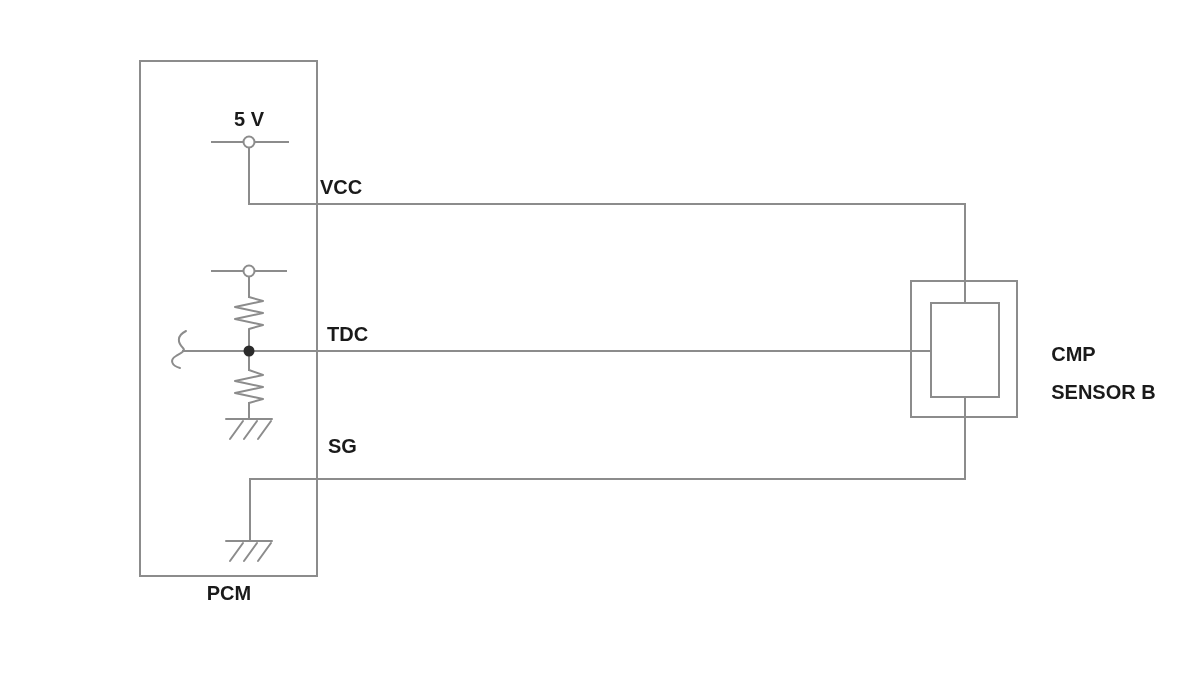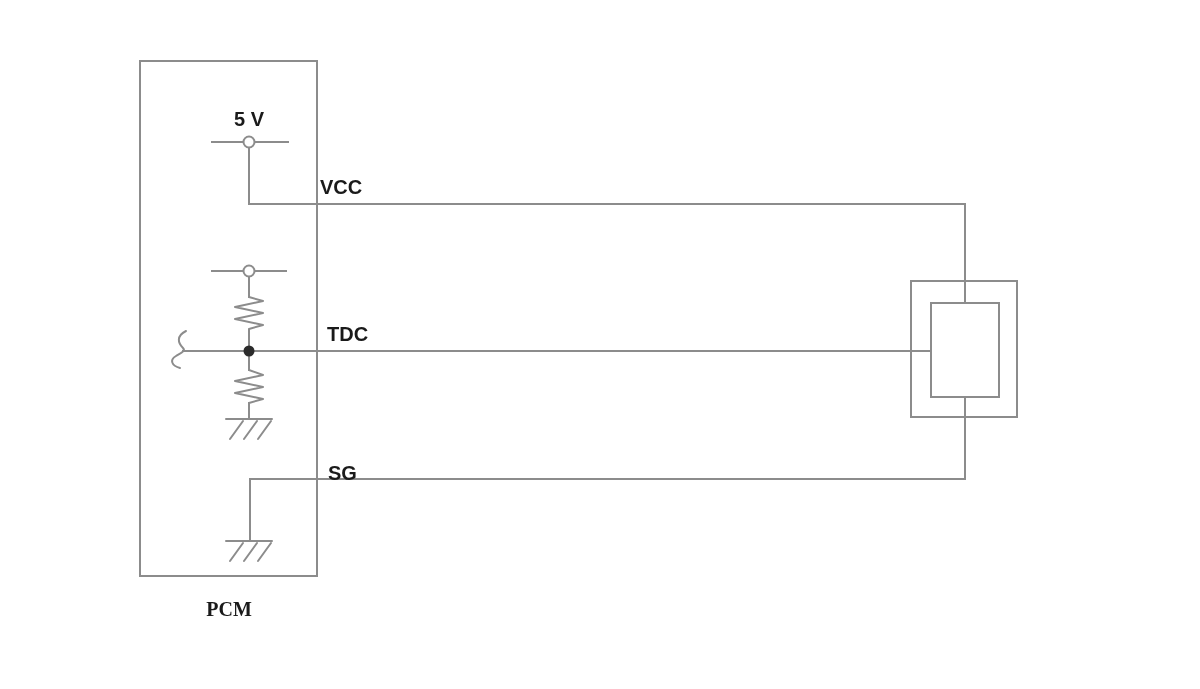--- a/index.html
+++ b/index.html
@@ -100,18 +100,22 @@
       <line x1="271" y1="543" x2="258" y2="561"></line>
     </g>
   </svg>
 
   <div class="label centered" style="left:219px; top:110px; width:60px;">5 V</div>
 
   <div class="label" style="left:320px; top:178px;">VCC</div>
 
   <div class="label" style="left:327px; top:325px;text-align:right;">TDC</div>
 
-  <div class="label" style="left:328px; top:464px;">SG</div>
+  <div class="label" style="left:328px; top:437px;">SG</div>
 
-  <div class="label centered" style="left:189px; top:600px; width:80px;font-family:Liberation Serif, serif;">PCM</div>
+  <div class="label centered" style="left:189px; top:584px; width:80px;">PCM</div>
 
+  <div class="label" style="left:1029px; top:326px;">
+    <span>CMP</span><br>
+    <span>SENSOR B</span>
+  </div>
 
 </div>
 
 </body></html>

